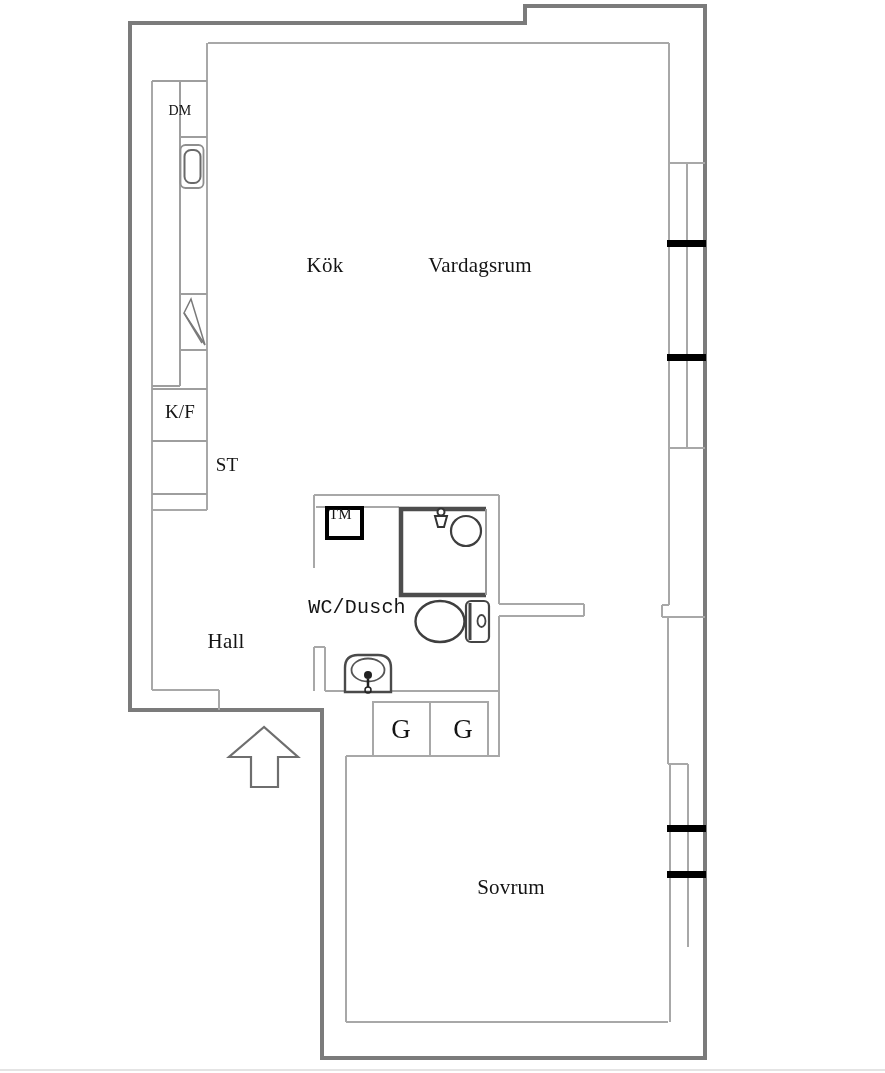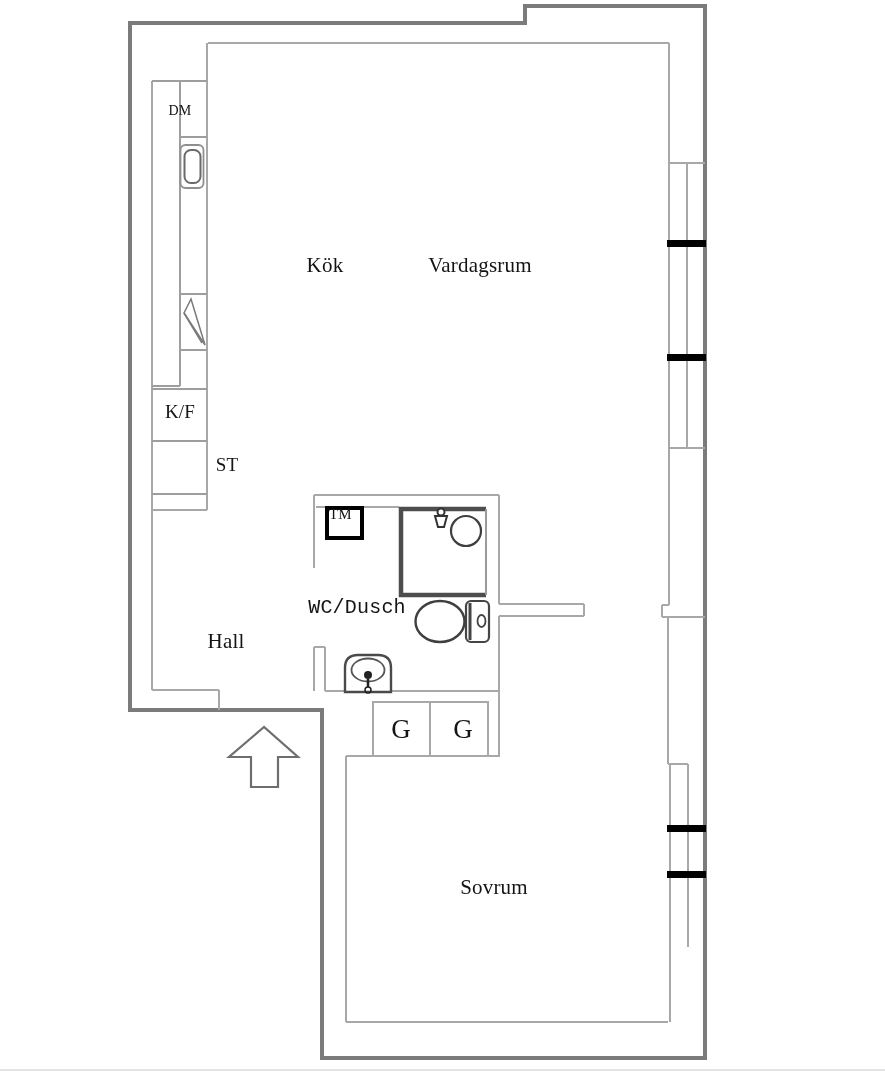--- a/index.html
+++ b/index.html
@@ -115,21 +115,21 @@
   </svg>
 
   <div class="lbl lbl-room" style="left:296px;top:265px;margin-left:29px;">Kök</div>
 
   <div class="lbl lbl-room" style="left:480px;top:265px;">Vardagsrum</div>
 
   <div class="lbl lbl-room" style="left:226px;top:603px;margin-top:38px;">Hall</div>
 
   <div class="lbl lbl-room" style="left:357px;top:608px;font-size:20px;font-family:Liberation Mono, monospace;">WC/Dusch</div>
 
-  <div class="lbl lbl-room" style="left:494px;top:887px;">Sovrum</div>
+  <div class="lbl lbl-room" style="left:511px;top:887px;">Sovrum</div>
 
   <div class="lbl lbl-sm" style="left:180px;top:111px;">DM</div>
 
   <div class="lbl lbl-md" style="left:180px;top:411px;">K/F</div>
 
   <div class="lbl lbl-md" style="left:179px;top:464px;margin-left:48px;">ST</div>
 
   <div class="lbl lbl-tm" style="left:329px;top:507px;">TM</div>
 
   <div class="lbl lbl-g" style="left:401px;top:729px;">G</div>

